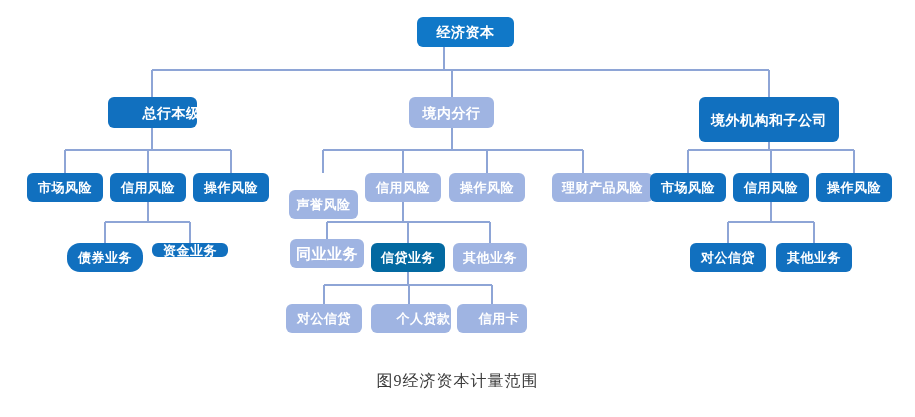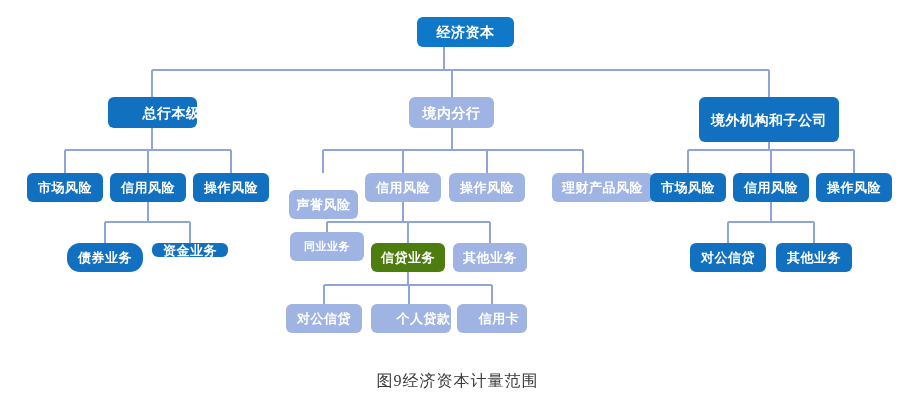--- a/index.html
+++ b/index.html
@@ -150,24 +150,24 @@
       </div>
       <div class="node dark" style="left: 816px; top: 173px; width: 76px; height: 29px; font-size: 13px; background: rgb(17, 112, 191);">
         <span class="node-label">操作风险</span>
       </div>
       <div class="node dark" style="left: 67px; top: 243px; width: 76px; height: 29px; font-size: 13px; background: rgb(17, 112, 191); border-radius: 13px;">
         <span class="node-label">债券业务</span>
       </div>
       <div class="node dark" style="left: 152px; top: 243px; width: 76px; height: 14px; font-size: 13px; background: rgb(17, 112, 191);">
         <span class="node-label">资金业务</span>
       </div>
-      <div class="node light" style="left: 290px; top: 232px; width: 74px; height: 29px; font-size: 11px; background: rgb(159, 180, 226);">
+      <div class="node light" style="left: 290px; top: 239px; width: 74px; height: 29px; font-size: 15px; background: rgb(159, 180, 226);">
         <span class="node-label">同业业务</span>
       </div>
-      <div class="node light" style="left: 371px; top: 243px; width: 74px; height: 29px; font-size: 13px; background: #4d7c0f;">
+      <div class="node light" style="left: 371px; top: 243px; width: 74px; height: 29px; font-size: 13px; background: #0369a1;">
         <span class="node-label">信贷业务</span>
       </div>
       <div class="node light" style="left: 453px; top: 243px; width: 74px; height: 29px; font-size: 13px; background: rgb(159, 180, 226);">
         <span class="node-label">其他业务</span>
       </div>
       <div class="node dark" style="left: 690px; top: 243px; width: 76px; height: 29px; font-size: 13px; background: rgb(17, 112, 191);">
         <span class="node-label">对公信贷</span>
       </div>
       <div class="node dark" style="left: 776px; top: 243px; width: 76px; height: 29px; font-size: 13px; background: rgb(17, 112, 191);">
         <span class="node-label">其他业务</span>

